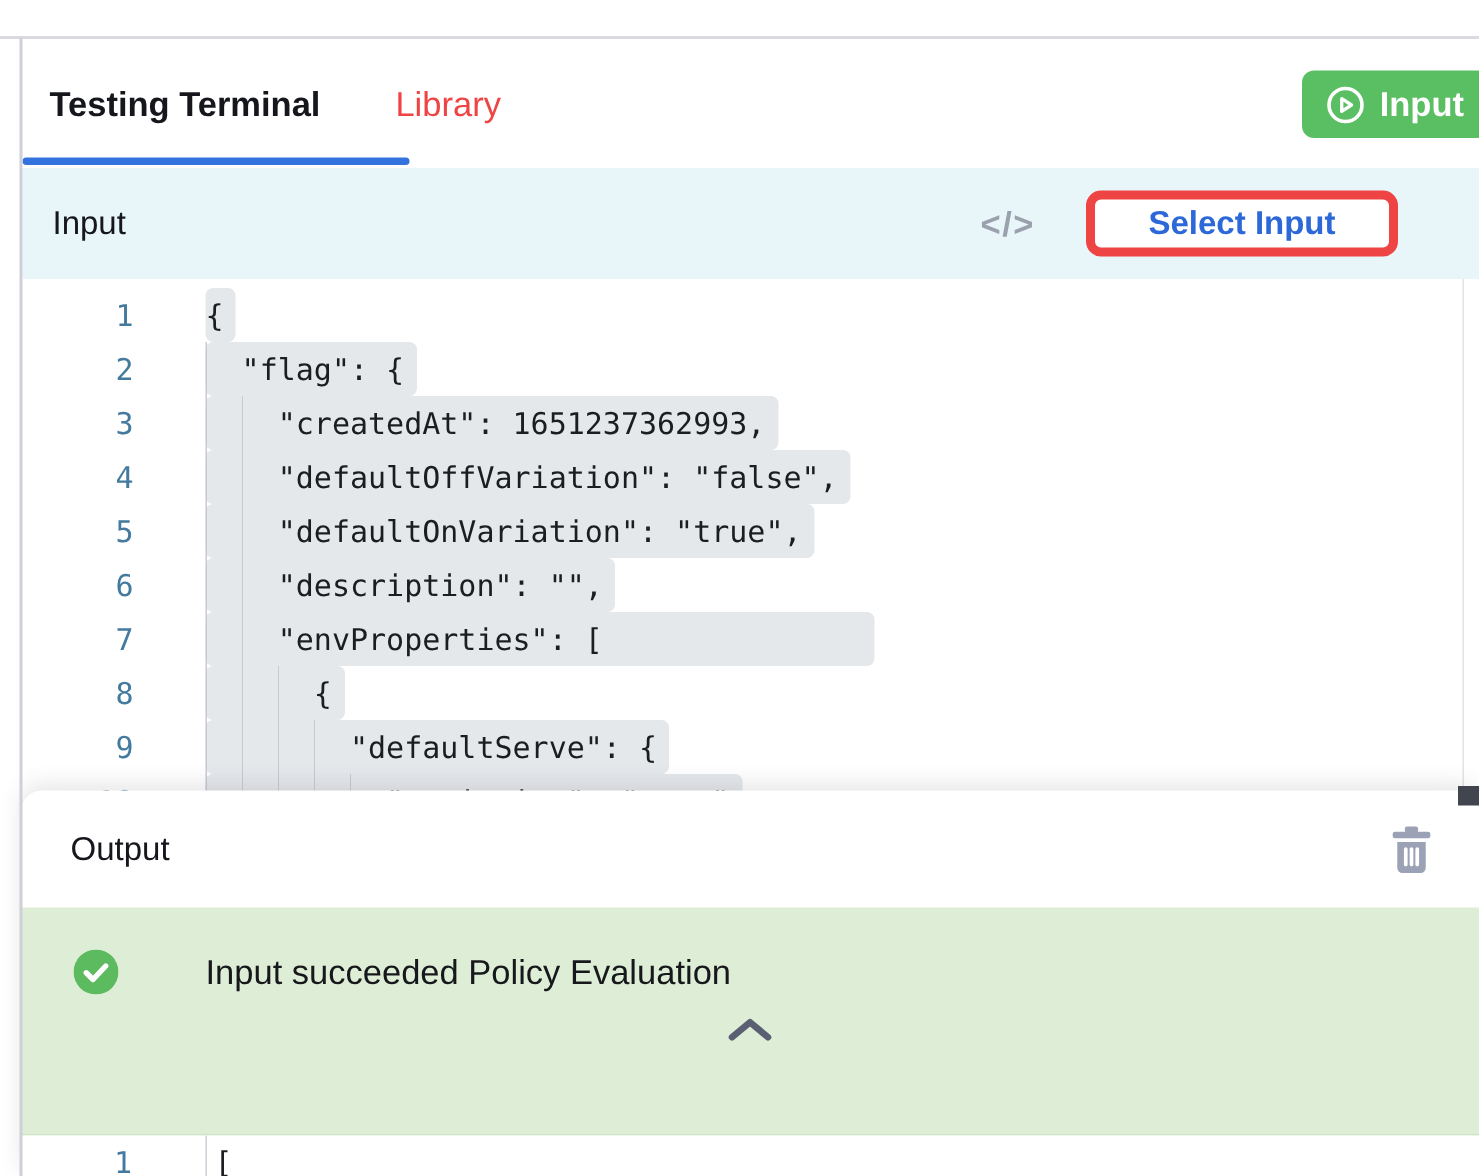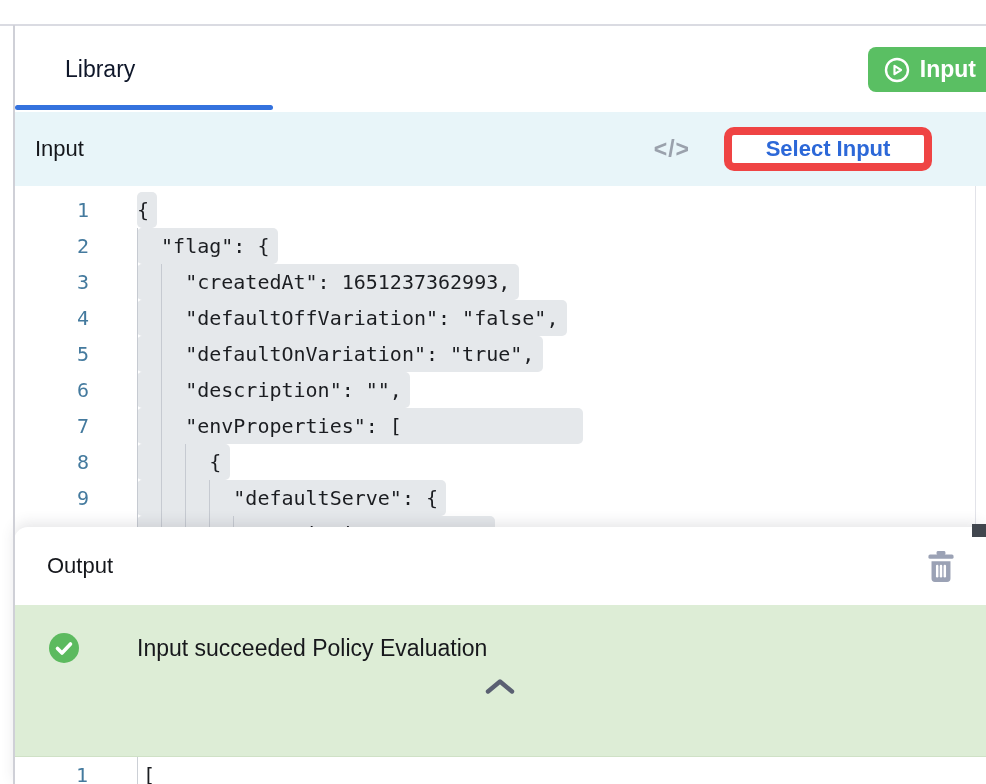--- a/index.html
+++ b/index.html
@@ -10,32 +10,32 @@
   
   .top-border { position:absolute; top:24px; left:0; width:986px; height:2px; background:#dadbe2; z-index:40; }
   .left-border { position:absolute; top:25px; left:13px; width:2px; height:759px; background:#cfd0d7; z-index:40; }
 
   .content { position:absolute; left:15px; top:26px; right:0; bottom:0; }
 
   
   .tabs-row { position:relative; height:86px; display:flex; align-items:center; }
   .tab { font-size:23px; cursor:pointer; }
   .tab-active { font-weight:bold; color:#15171c; margin-left:18px; }
-  .tab-plain { font-weight:500; color:#0f172a; margin-left:50px; }
+  .tab-plain { font-weight:500; color:#ef4444; margin-left:50px; }
   .tab-underline { position:absolute; left:0; bottom:2px; width:258px; height:5px; background:#3472de; border-radius:3px; }
   .test-btn { position:absolute; right:-12px; top:21px; height:45px; padding:0 22px 0 16px; display:flex; align-items:center; gap:10px;
               background:#5abf63; border:none; border-radius:8px; color:#fff; font-family:"Liberation Sans",sans-serif;
               font-size:23px; font-weight:bold; cursor:pointer; }
 
   
   .input-header { height:74px; background:#e8f5f9; display:flex; align-items:center; padding-left:20px; }
   .input-title { font-size:22px; color:#15171c; }
   .code-icon { margin-left:auto; margin-right:34px; color:#9aa1ac; font-size:23px; font-weight:bold; letter-spacing:1px;
                font-family:"Liberation Sans",sans-serif; cursor:pointer; }
-  .select-input-btn { margin-right:54px; height:44px; min-width:208px; padding:0 26px; background:#fff; border:8px solid #ef4444;
+  .select-input-btn { margin-right:54px; height:44px; min-width:208px; padding:0 26px; background:#fff; border:6px solid #ef4444;
                border-radius:10px; color:#2c68d8; font-family:"Liberation Sans",sans-serif; font-size:22px; font-weight:bold; cursor:pointer; }
 
   
   .editor { position:relative; background:#fff; height:598px; overflow:hidden; padding-top:6px; }
   .editor-right-line { position:absolute; right:10px; top:0; width:1px; height:341px; background:#e2e3e9; }
   .code-line { display:flex; height:36px; line-height:36px; font-family:"DejaVu Sans Mono", monospace; font-size:20px; }
   .ln { flex:none; width:74px; text-align:right; color:#447a9e; user-select:none; }
   .code { margin-left:48px; white-space:pre; color:#1b1d21; }
   .sel { background:#e5e8eb; border-radius:5px; padding-right:0.7ch; display:inline-flex; align-items:stretch; }
   .indent { display:inline-block; align-self:stretch;
@@ -66,20 +66,21 @@
 </head>
 <body>
 
 <div class="page">
   <div class="top-border"></div>
   <div class="left-border"></div>
 
   <div class="content">
 
     <div class="tabs-row">
+      <div class="tab tab-active">Testing Terminal</div>
       <div class="tab tab-plain">Library</div>
       <div class="tab-underline"></div>
 
       <button class="test-btn">
         <span style="display:flex;">
           <svg width="26" height="26" viewBox="0 0 26 26" fill="none">
             <circle cx="13" cy="13" r="11" stroke="#fff" stroke-width="2.4"></circle>
             <path d="M10.5 8.8 L17 13 L10.5 17.2 Z" stroke="#fff" stroke-width="2.2" stroke-linejoin="round" fill="none"></path>
           </svg>
         </span>

